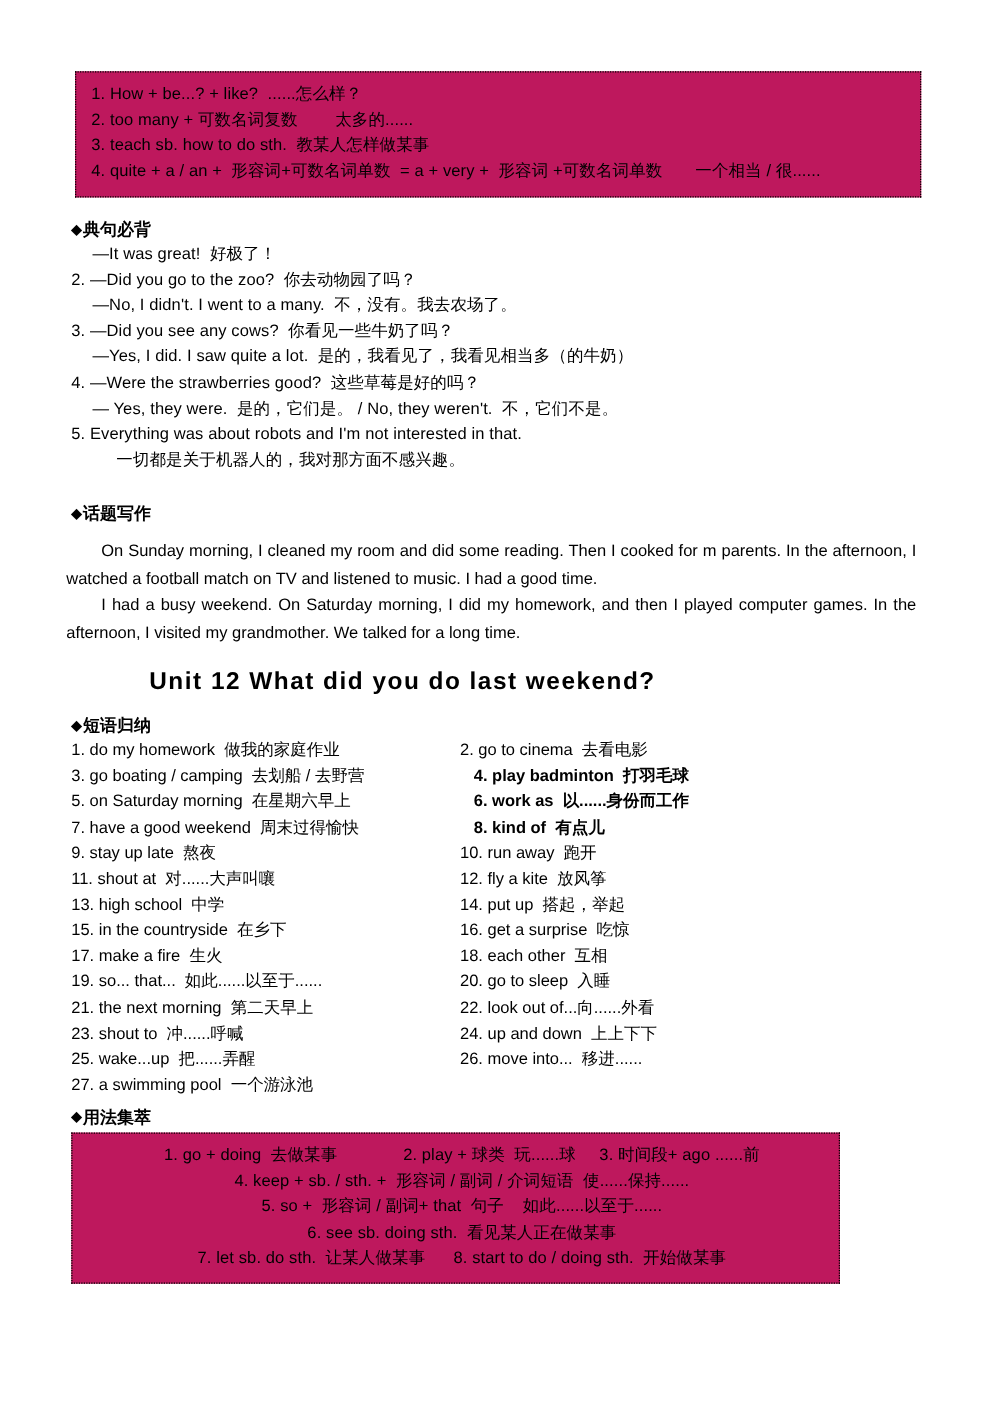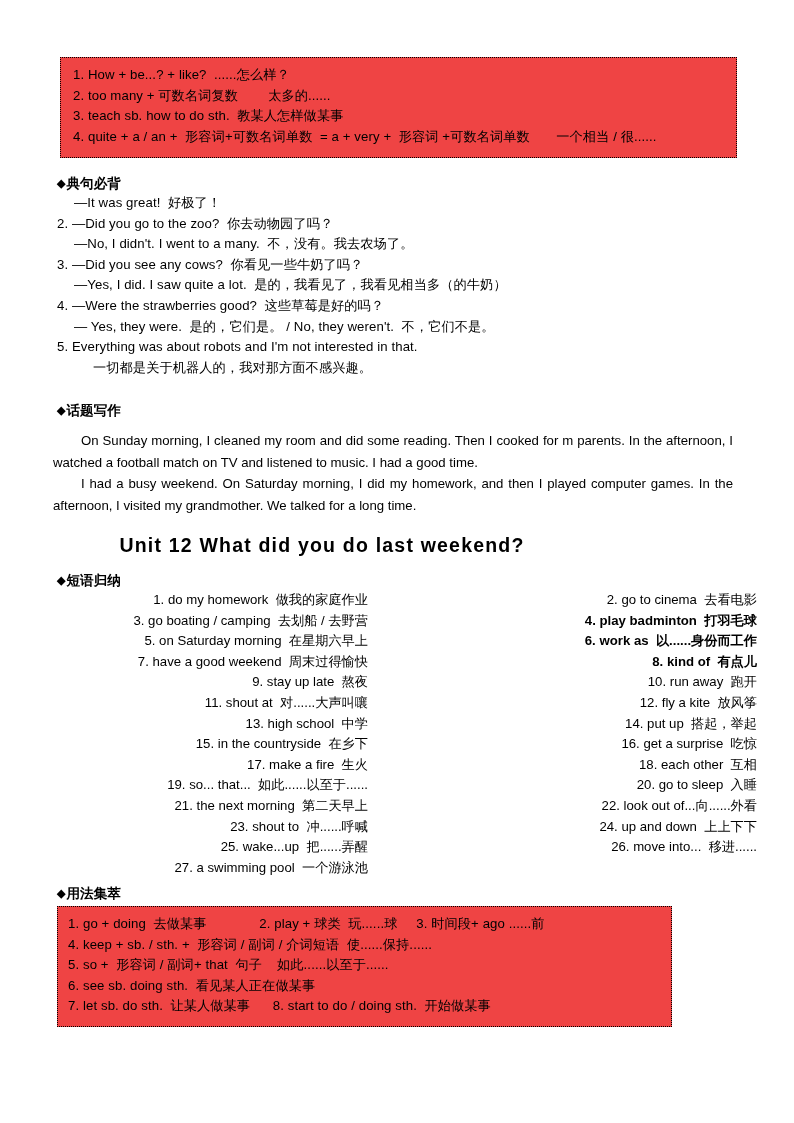--- a/index.html
+++ b/index.html
@@ -43,21 +43,21 @@
     font-size: 11px;
     vertical-align: 1px;
     margin-right: 1px;
   }
 
   
   .dotbox {
     position: absolute;
     border: 1.6px dotted #000;
     box-sizing: border-box;
-    background: #ef4444;
+    background: #be185d;
   }
   .dotbox .inner {
     padding: 7px 0 6px 12px;
   }
   .dotbox .txt {
     line-height: 20.5px;
   }
 
   
   #grammar-box {
@@ -107,21 +107,20 @@
     letter-spacing: 1.2px;
   }
 
   
   #phrases-head { position: absolute; left: 57px; top: 571px; }
   #phrases-grid {
     position: absolute;
     left: 57px;
     top: 590px;
     width: 700px;
-    text-align: right;
   }
   .prow {
     display: flex;
     height: 20.6px;
     line-height: 20.6px;
   }
   .pcol-l {
     width: 311px;
     flex: 0 0 311px;
     font-size: 13.2px;
@@ -135,21 +134,21 @@
   .pcol-r.pad1 { padding-left: 11px; font-weight: bold; }
 
   
   #usage-head { position: absolute; left: 57px; top: 884px; }
   #usage-box {
     left: 57px;
     top: 906px;
     width: 615px;
     height: 121px;
   }
-  #usage-box .inner { padding: 7px 0 5px 10px; }
+  #usage-box .inner { padding: 7px 0 5px 10px; text-align: center; }
 </style>
 </head>
 <body>
 
 <div class="page">
 
   <div class="dotbox" id="grammar-box">
     <div class="inner">
       <div class="txt">1. How + be...? + like?  ......怎么样？</div>
       <div class="txt">2. too many + 可数名词复数        太多的......</div>

